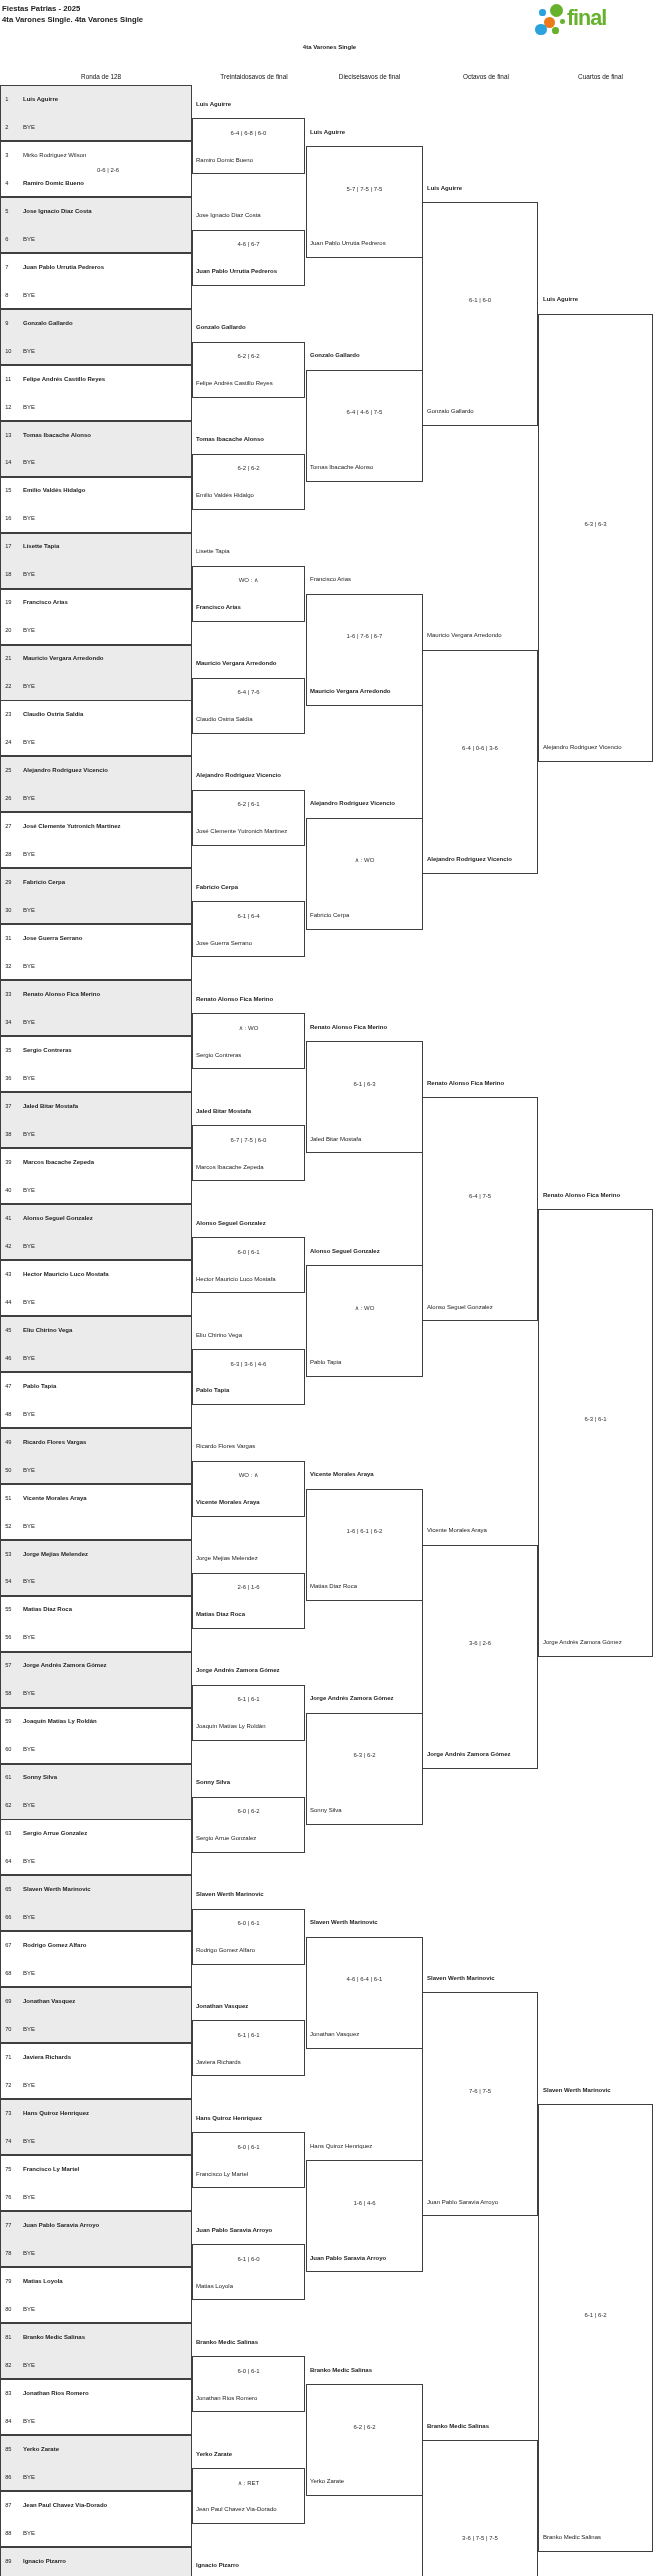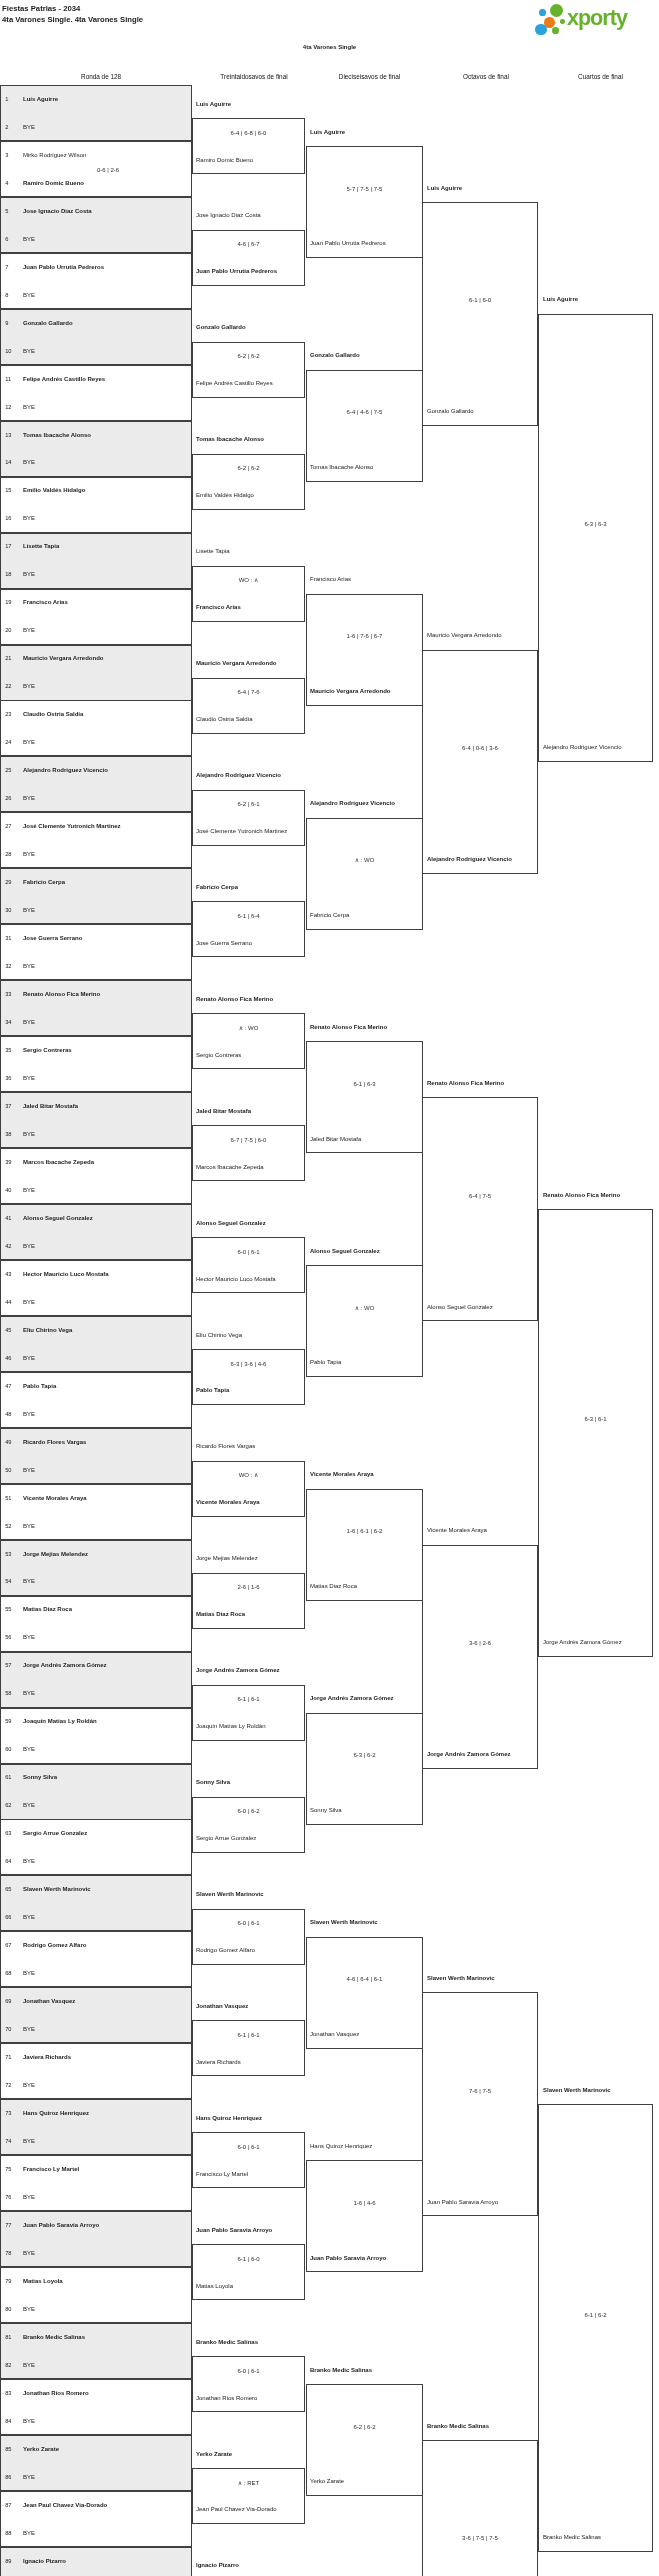--- a/index.html
+++ b/index.html
@@ -18,29 +18,29 @@
   .score{height:8.2px;line-height:8.2px;font-size:6px;color:#2e2e2e;text-align:center;white-space:nowrap;}
   
   #logo{right:4.1px;top:3.1px;width:120px;height:33px;}
   .dot{position:absolute;border-radius:50%;}
   .wordmark{position:absolute;left:32px;top:2.1px;font-size:21.6px;font-weight:800;letter-spacing:-1px;}
 </style>
 </head>
 <body>
 
 <div id="page">
-  <div class="abs title"><span>Fiestas Patrias - 2034</span><br><span>4ta Varones Single. 4ta Varones Single</span></div>
+  <div class="abs title"><span>Fiestas Patrias - 2025</span><br><span>4ta Varones Single. 4ta Varones Single</span></div>
   <div id="logo" class="abs">
     <span class="dot" style="left: 4.1px; top: 6.2px; width: 6.7px; height: 6.7px; background: rgb(42, 162, 219);"></span>
     <span class="dot" style="left: 15.5px; top: 0.5px; width: 13px; height: 13px; background: rgb(103, 178, 44);"></span>
     <span class="dot" style="left: 8.8px; top: 14px; width: 10.8px; height: 10.8px; background: rgb(234, 123, 24);"></span>
     <span class="dot" style="left: 25px; top: 16px; width: 4.6px; height: 4.6px; background: rgb(103, 178, 44);"></span>
     <span class="dot" style="left: 0.5px; top: 21px; width: 11.3px; height: 11.3px; background: rgb(42, 162, 219);"></span>
     <span class="dot" style="left: 17px; top: 24px; width: 6.7px; height: 6.7px; background: rgb(103, 178, 44);"></span>
-    <span class="wordmark" style="color: rgb(103, 178, 44);">xporty</span>
+    <span class="wordmark" style="color: rgb(103, 178, 44);">final</span>
   </div>
   <div class="abs section-label">4ta Varones Single</div>
   <div id="bracket">
       <div class="abs round-header" style="left: 2.1px; width: 198px;">Ronda de 128</div>
       <div class="abs round-header" style="left: 194px; width: 120px;">Treintaidosavos de final</div>
       <div class="abs round-header" style="left: 308px; width: 123px;">Dieciseisavos de final</div>
       <div class="abs round-header" style="left: 425px; width: 122px;">Octavos de final</div>
       <div class="abs round-header" style="left: 540px; width: 121px;">Cuartos de final</div>
       <div class="abs r1box" style="left: 0px; top: 85px; width: 192px; height: 56px; background: rgb(235, 235, 235); border-color: rgb(63, 63, 63);"></div>
       <div class="abs enum" style="left: 5.2px; top: 95px; width: 15.5px;">1</div>

